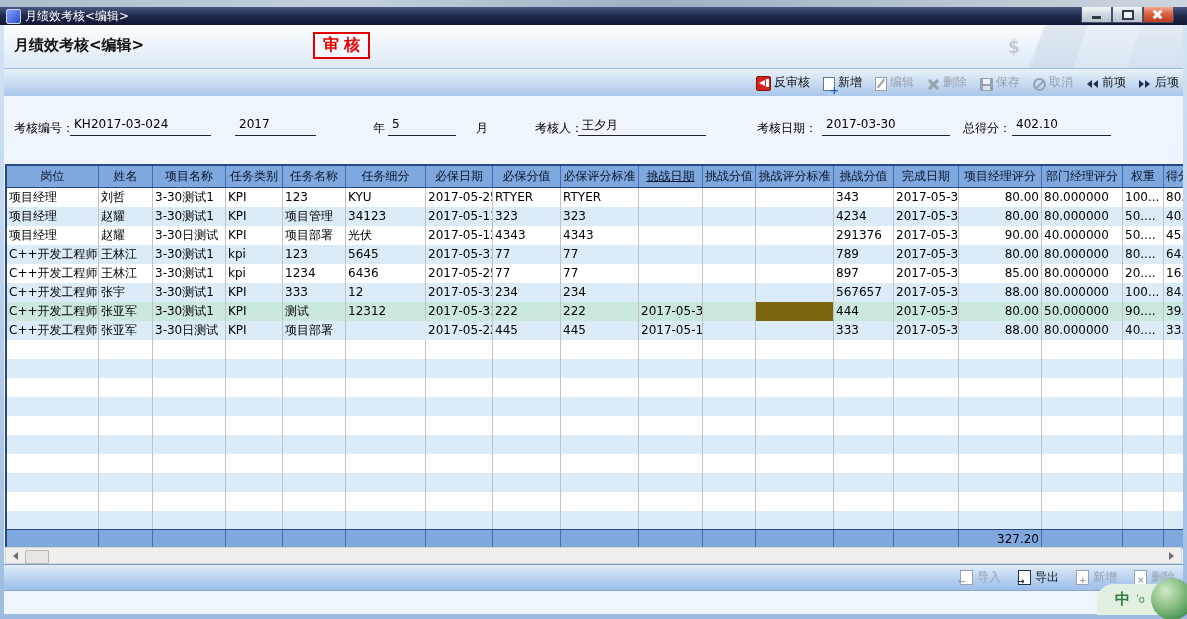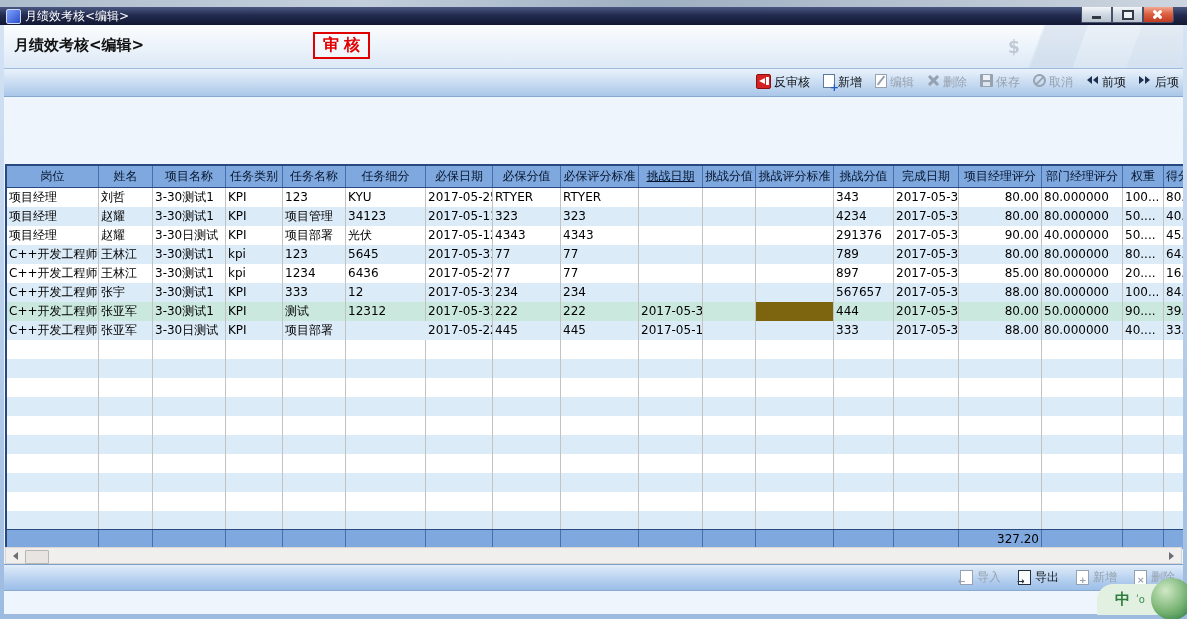--- a/index.html
+++ b/index.html
@@ -31,21 +31,21 @@
     background:linear-gradient(180deg,#fbfdfe,#dde9f7);border-bottom:1px solid #fff;}
   .page-title{position:absolute;left:10px;top:11px;font-size:15px;font-weight:bold;color:#111;}
   .stamp{position:absolute;left:309px;top:7px;color:var(--stamp,#e00000);border:2px solid var(--stamp,#e00000);
     font-size:16px;font-weight:bold;letter-spacing:5px;padding:1px 3px 1px 8px;background:rgba(255,255,255,.4);}
   .header-deco{position:absolute;right:0;top:0;width:275px;height:69px;opacity:.45;pointer-events:none;
     background:linear-gradient(110deg,transparent 45%,#c2d2e4 46% 60%,#d8e4f0 60% 78%,#c9d8e8 78%);}
   .header-deco .dollar{position:absolute;left:100px;top:12px;font-size:17px;color:#8c97a8;font-weight:bold;}
   .band-toolbar{position:absolute;left:0;right:0;top:43px;height:27px;
     background:linear-gradient(180deg,#eaf2fb,#bdd4ee 70%,#a9c7e9);border-top:1px solid #9fbcde;border-bottom:1px solid #87a8cf;}
   .tb-items{position:absolute;right:4px;top:0;height:100%;display:flex;align-items:center;gap:13px;z-index:2;}
-  .tbtn{display:flex;align-items:flex-start;font-size:12px;color:#101418;cursor:default;}
+  .tbtn{display:flex;align-items:flex-end;font-size:12px;color:#101418;cursor:default;}
   .tbtn.dis{color:#97a2b0;}
   .tbtn .lbl{margin-left:3px;}
   
   .icon{width:13px;height:13px;position:relative;display:inline-block;}
   [data-name="unapprove-icon"]{background:#d42222;border-radius:2px;border:1px solid #8d1010;}
   [data-name="unapprove-icon"]::after{content:'';position:absolute;left:2px;top:3px;
     border-top:3px solid transparent;border-bottom:3px solid transparent;border-right:6px solid #fff;}
   [data-name="unapprove-icon"]::before{content:'';position:absolute;right:1px;top:2px;width:3px;height:8px;background:#fff;}
   [data-name="add-doc-icon"]{width:10px;height:12px;background:#fff;border:1px solid #5c7a9c;}
   [data-name="add-doc-icon"]::after{content:'+';position:absolute;right:-5px;bottom:-6px;
@@ -180,20 +180,34 @@
             <span class="icon" data-name="prev-icon"></span>
             <span class="lbl" data-name="toolbar-button-label">前项</span>
           </div>
           <div class="tbtn" data-name="toolbar-button-next">
             <span class="icon" data-name="next-icon"></span>
             <span class="lbl" data-name="toolbar-button-label">后项</span>
           </div>
         </div>
     </div>
 
+    <div class="band-form" data-name="form-band">
+      <span class="flabel" style="left:10px" data-name="assessment-no-label">考核编号：</span>
+      <span class="fvalue" style="left:66px;width:137px" data-name="assessment-no-field">KH2017-03-024</span>
+      <span class="fvalue" style="left:231px;width:77px" data-name="year-field">2017</span>
+      <span class="flabel" style="left:369px" data-name="year-suffix">年</span>
+      <span class="fvalue" style="left:384px;width:64px" data-name="month-field">5</span>
+      <span class="flabel" style="left:472px" data-name="month-suffix">月</span>
+      <span class="flabel" style="left:531px" data-name="assessor-label">考核人：</span>
+      <span class="fvalue" style="left:574px;width:124px" data-name="assessor-field">王夕月</span>
+      <span class="flabel" style="left:753px" data-name="assess-date-label">考核日期：</span>
+      <span class="fvalue" style="left:818px;width:124px" data-name="assess-date-field">2017-03-30</span>
+      <span class="flabel" style="left:959px" data-name="total-score-label">总得分：</span>
+      <span class="fvalue" style="left:1008px;width:95px" data-name="total-score-field">402.10</span>
+    </div>
 
     <div class="grid" data-name="grid">
       <div class="grow gh" id="grid-header" data-name="grid-header-row">
           <div class="gc" data-name="column-header" style="width: 92px;">岗位</div>
           <div class="gc" data-name="column-header" style="width: 54px;">姓名</div>
           <div class="gc" data-name="column-header" style="width: 73px;">项目名称</div>
           <div class="gc" data-name="column-header" style="width: 57px;">任务类别</div>
           <div class="gc" data-name="column-header" style="width: 63px;">任务名称</div>
           <div class="gc" data-name="column-header" style="width: 80px;">任务细分</div>
           <div class="gc" data-name="column-header" style="width: 67px;">必保日期</div>

